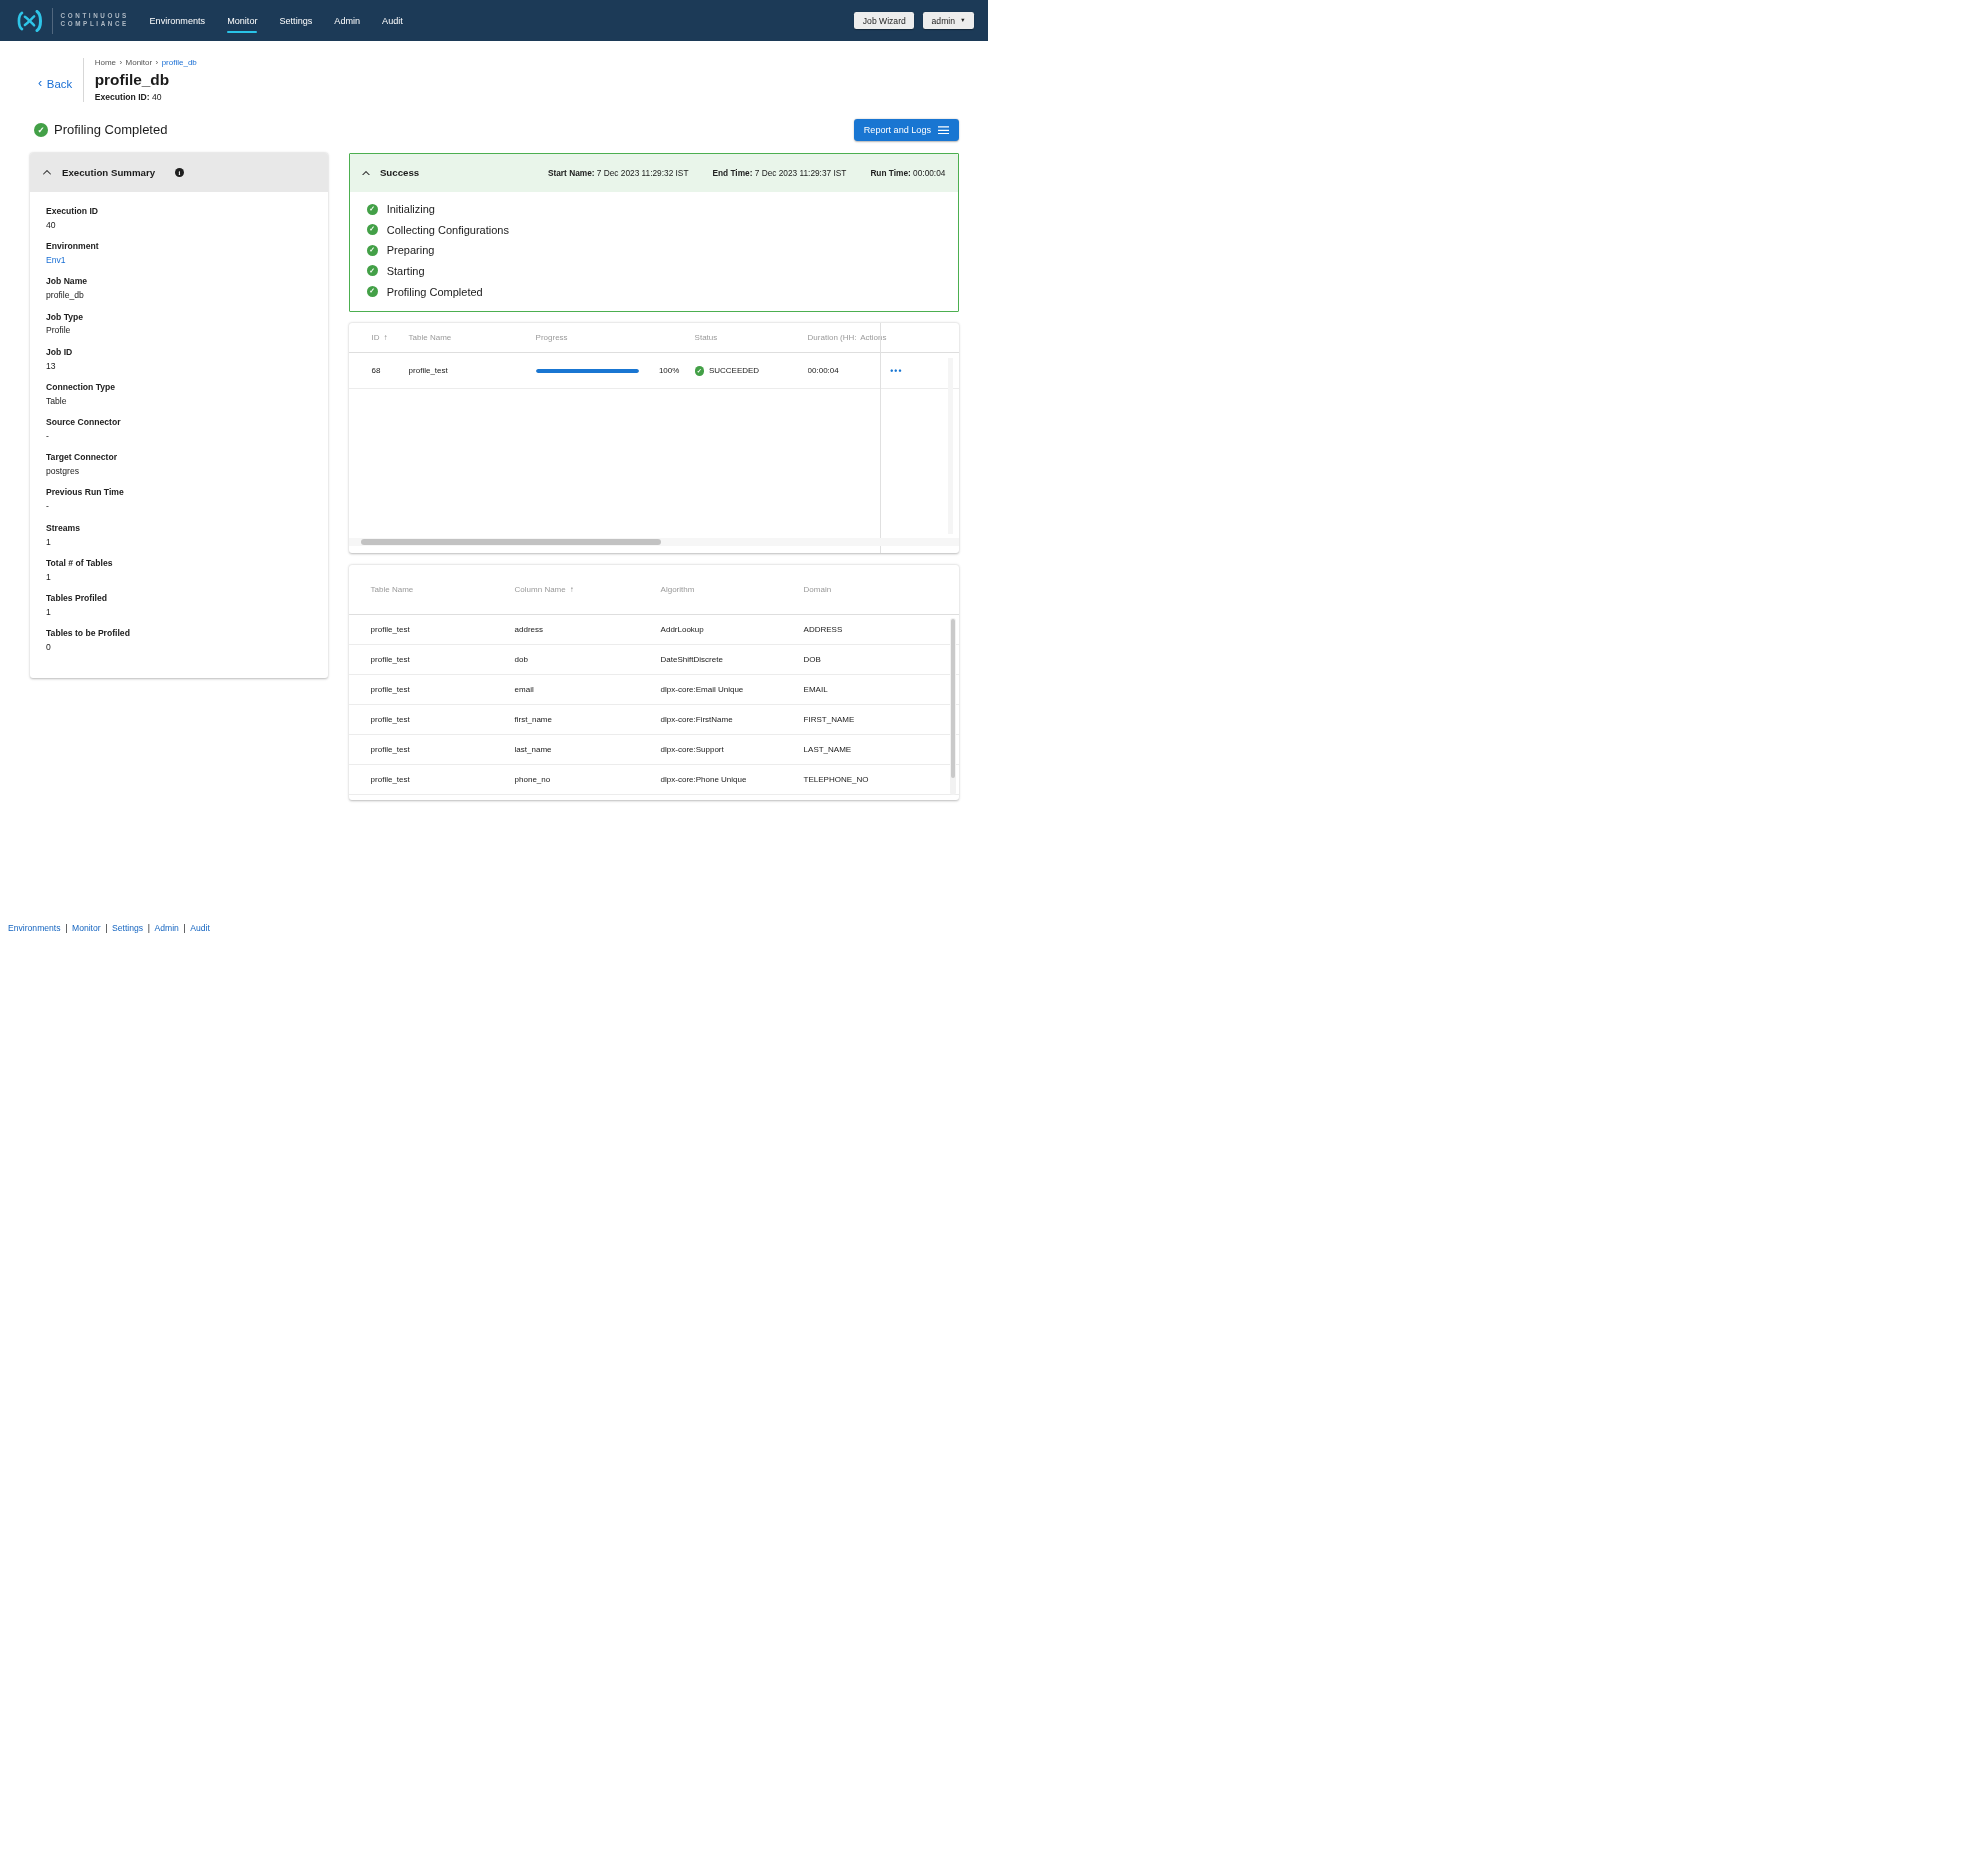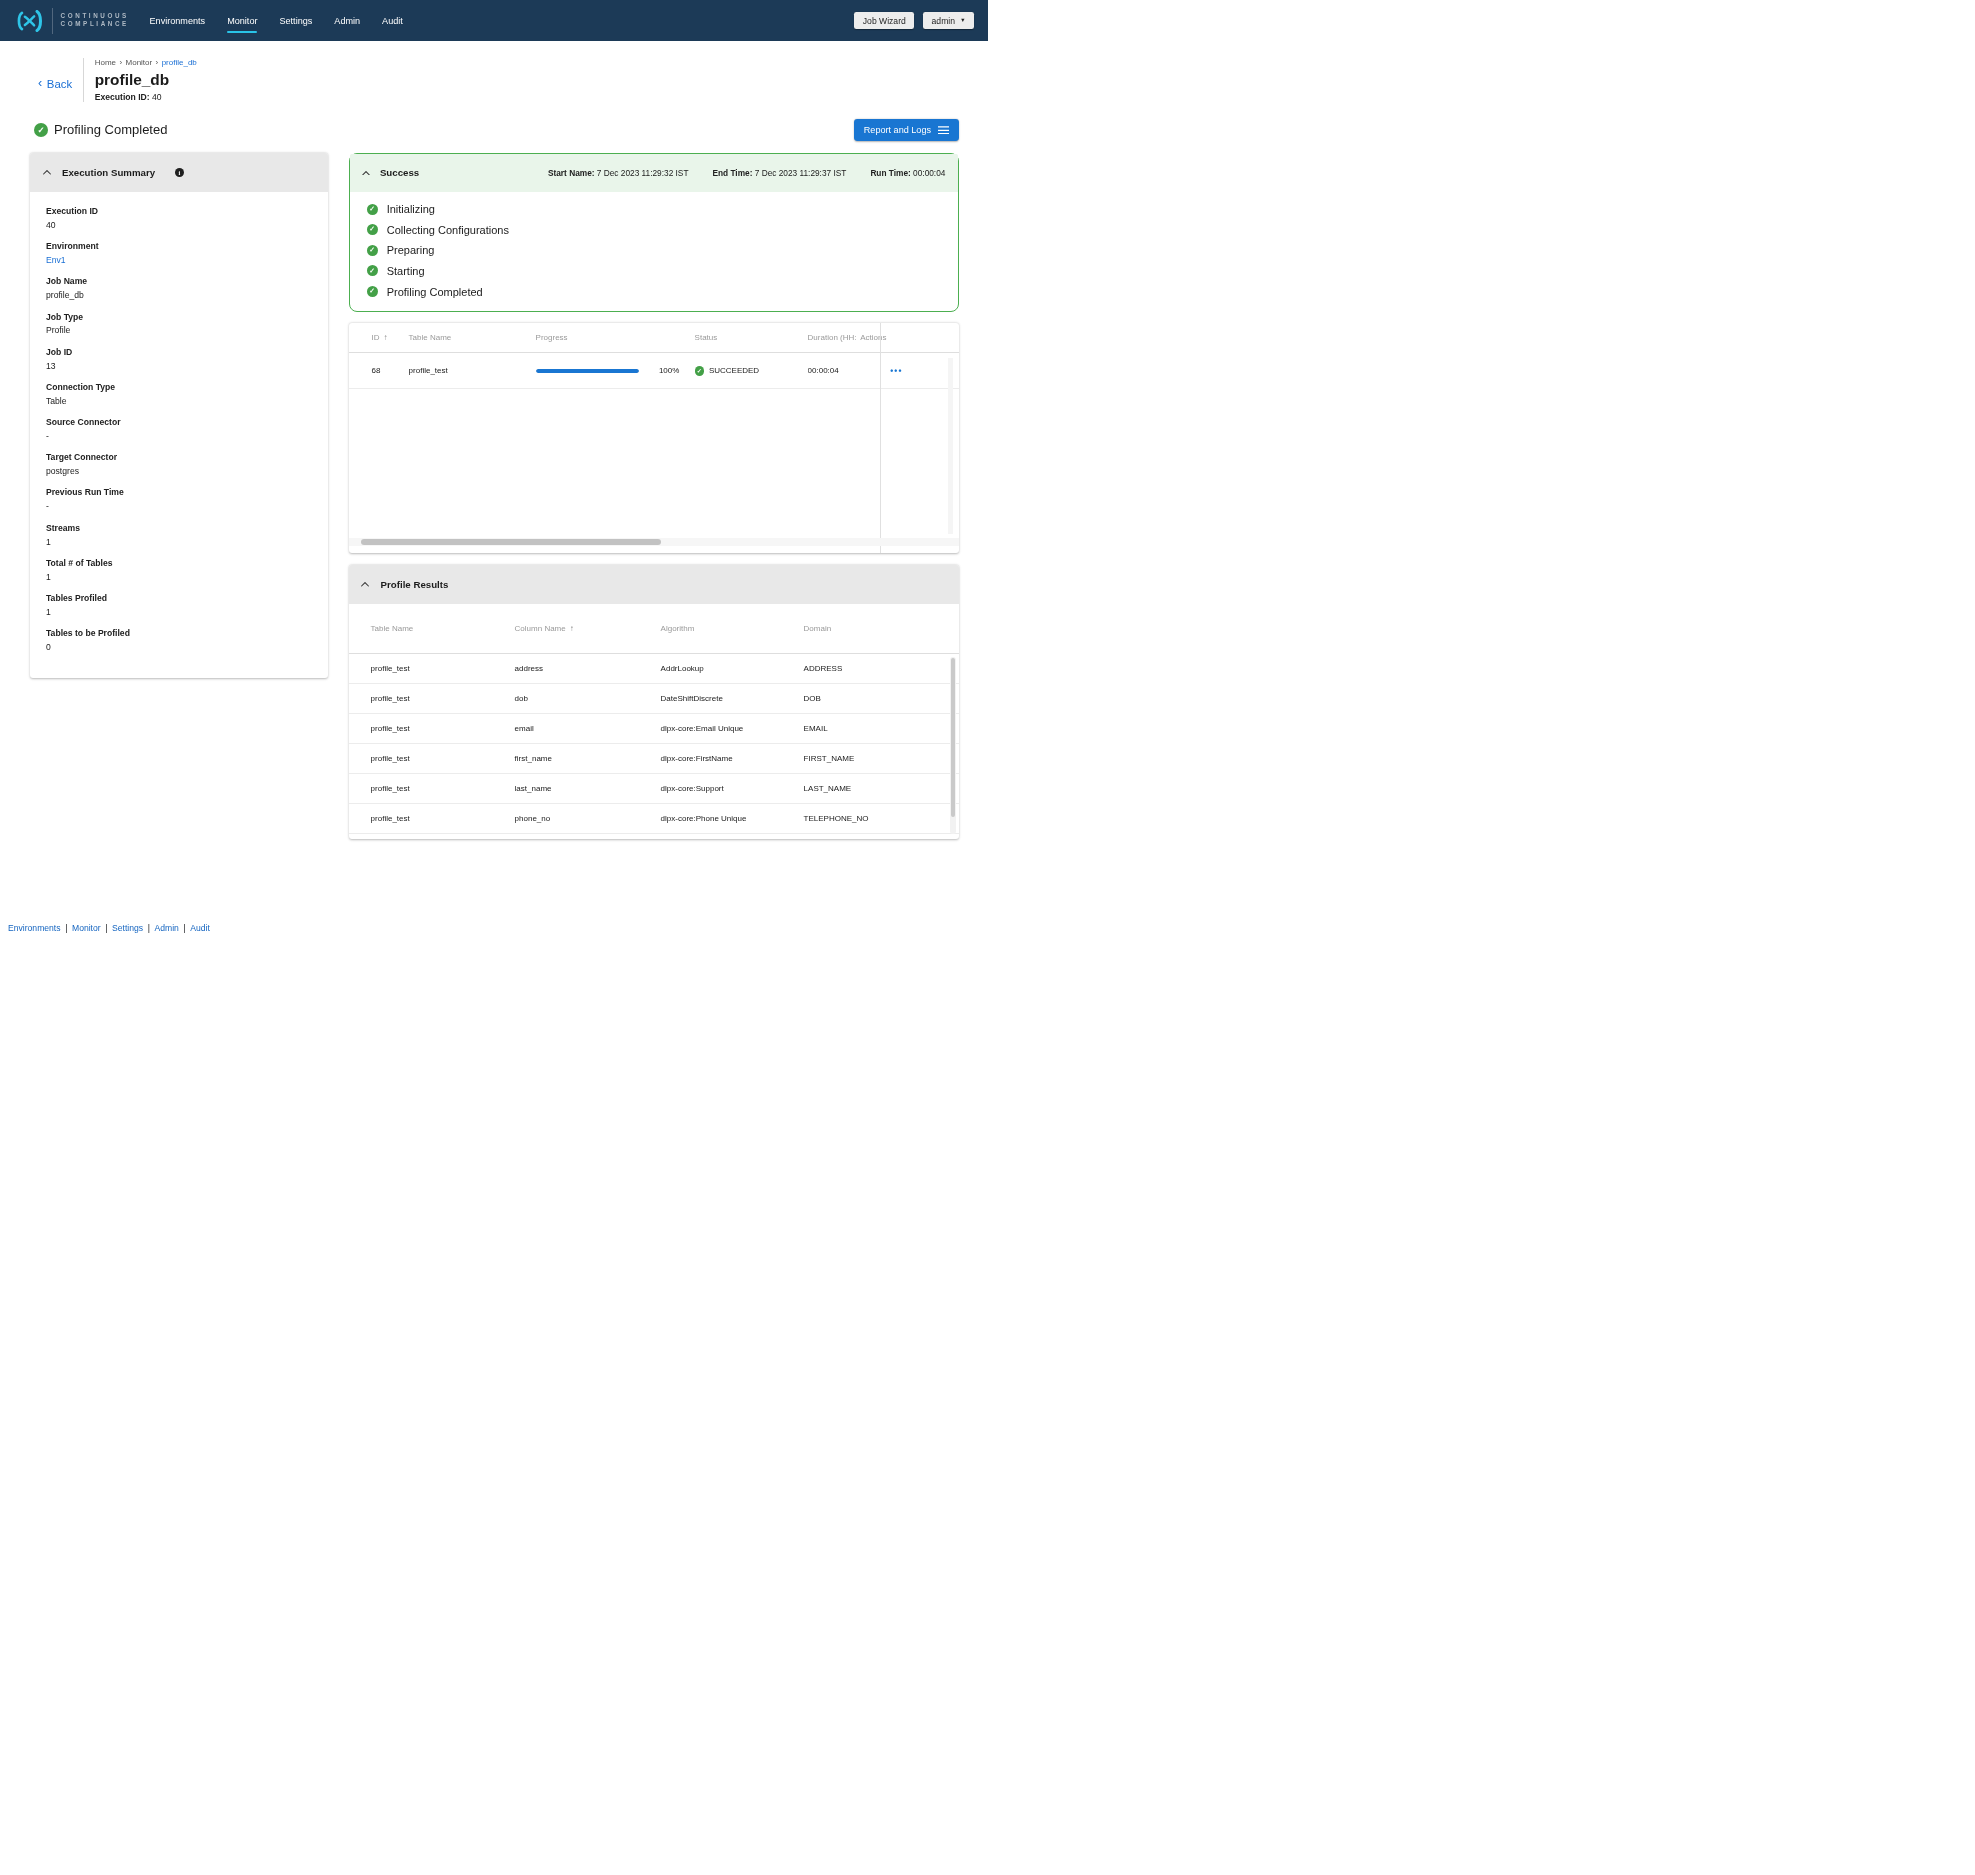--- a/index.html
+++ b/index.html
@@ -93,21 +93,21 @@
   .summary { width:298px; flex:none; }
   .summary .body { padding:14px 16px 15px 16px; }
   .field { margin-bottom:10.3px; }
   .flabel { font-size:8.6px; font-weight:700; line-height:11px; }
   .fvalue { font-size:8.6px; line-height:11px; margin-top:2.9px; }
   .fvalue.link { color:#1a6fd4; cursor:pointer; }
 
   .col-right { flex:1; display:flex; flex-direction:column; gap:11.4px; }
 
   
-  .success-card { border:1.1px solid #4caf50; border-radius:8px; box-shadow:none; }
+  .success-card { border:1.1px solid #4caf50; border-radius:1px; box-shadow:none; }
   .success-card > header {
     background:#e9f5ea; border-radius:1.7px 1.7px 0 0; height:38px; gap:9.7px;
   }
   .success-meta { margin-left:auto; display:flex; gap:24px; align-items:center; }
   .success-meta .m { font-size:8.3px; }
   .success-meta .m b { font-weight:700; }
   .steps { list-style:none; padding:6.9px 0 9.1px 17px; }
   .steps li { display:flex; align-items:center; gap:9.1px; height:20.6px; font-size:11px; }
 
   
@@ -364,28 +364,20 @@
           </div>
           <div class="col-sep"></div>
           <div class="vtrack"></div>
           <div class="hscroll">
             <div class="thumb"></div>
           </div>
         </div>
       </section>
 
       <section class="card results">
-        <header>
-          <span class="chev">
-            <svg width="8" height="4.6" viewBox="0 0 14 8">
-                <path d="M1 7l6-6 6 6" stroke="#333" stroke-width="1.8" fill="none" stroke-linecap="round"></path>
-              </svg>
-          </span>
-          <h3>Profile Results</h3>
-        </header>
         <div class="tbl-body">
           <div class="thead-row">
             <div class="r-c1">Table Name</div>
             <div class="r-c2">
                 <span>Column Name</span>
                 <span class="sort-arrow">↑</span>
               </div>
             <div class="r-c3">Algorithm</div>
             <div class="r-c4">Domain</div>
           </div>

